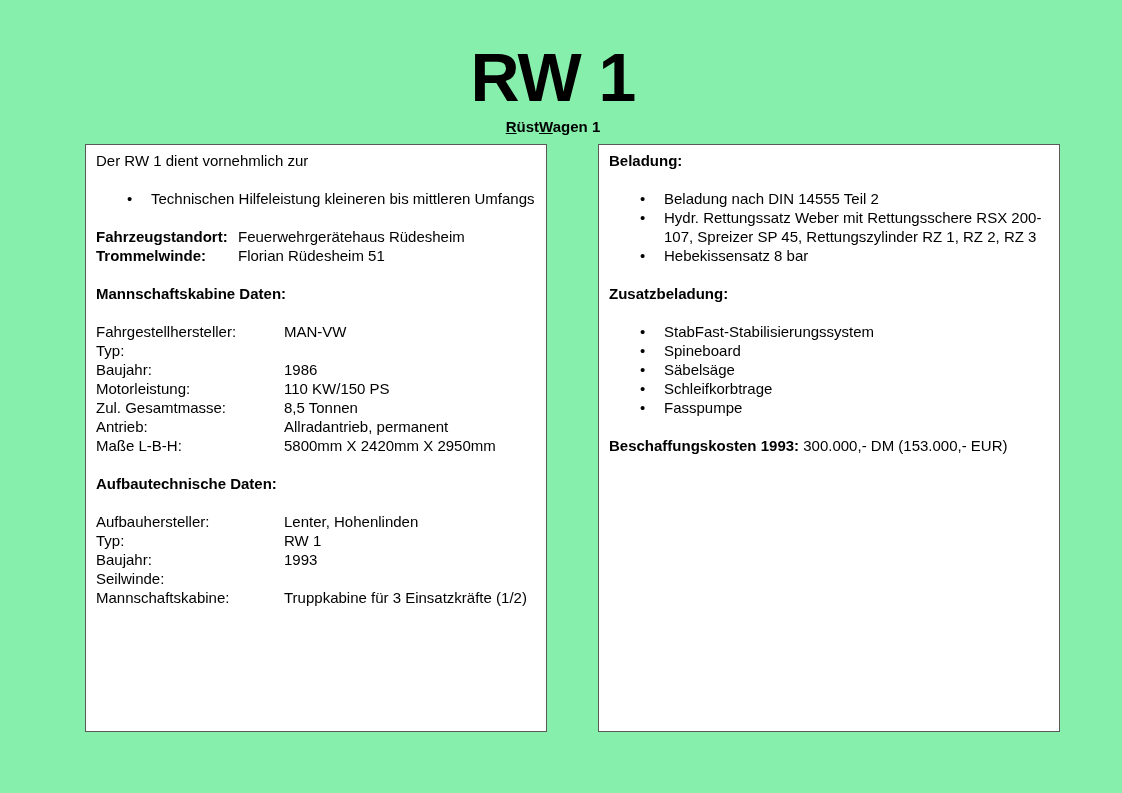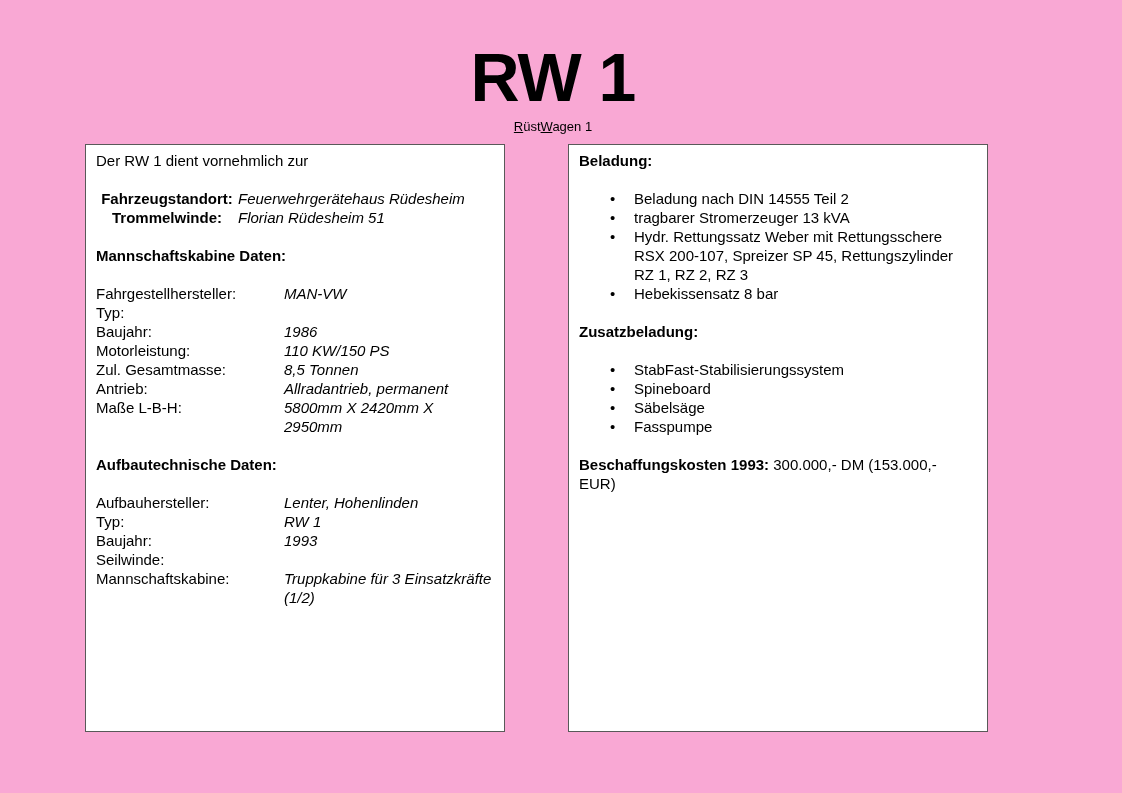--- a/index.html
+++ b/index.html
@@ -3,73 +3,76 @@
 <meta charset="utf-8">
 <style>
   * { margin: 0; padding: 0; box-sizing: border-box; }
   html, body {
     width: 1122px; height: 793px;
     background: #ffffff;
     font-family: "Liberation Sans", "DejaVu Sans", sans-serif;
     color: #000000;
     overflow: hidden;
   }
-  .page { position: relative; width: 1122px; height: 793px; background: #f9a8d4; }
+  .page { position: relative; width: 1122px; height: 793px; background: #86efac; }
 
   .header { position: absolute; top: 41px; left: 0; width: 1106px; text-align: center; }
   .title  { font-size: 68px; font-weight: bold; line-height: 73px; letter-spacing: -1px; }
-  .subtitle { font-size: 13px; font-weight: normal; line-height: 19px; margin-top: 3px; }
+  .subtitle { font-size: 15px; font-weight: bold; line-height: 19px; margin-top: 3px; }
   .subtitle .u { text-decoration: underline; }
 
   .panel {
     position: absolute;
     top: 144px;
-    width: 420px; height: 588px;
+    width: 462px; height: 588px;
     border: 1px solid #595959;
     background: #ffffff;
     padding: 6px 10px;
     font-size: 15px;
     line-height: 19px;
   }
   .panel-left  { left: 85px; }
-  .panel-right { left: 568px; }
+  .panel-right { left: 598px; }
 
   .blk { margin-bottom: 19px; }
   .blk-last { margin-bottom: 0; }
   .sec-title { font-weight: bold; }
-  .b { font-weight: bold; text-align: center; }
+  .b { font-weight: bold; }
 
   ul.dots { list-style: none; }
   ul.dots li { position: relative; padding-left: 55px; }
   ul.dots li::before {
     content: "\2022";
     position: absolute;
     left: 31px; top: 0;
     font-size: 15px;
   }
 
   .row { display: flex; }
   .row-label { flex: 0 0 auto; }
   .rows-loc  .row-label { width: 142px; }
   .rows-data .row-label { width: 188px; }
-  .row-value { flex: 1 1 auto; font-style: italic; }
+  .row-value { flex: 1 1 auto; }
 </style>
 </head>
 <body>
 
 <div class="page">
 
   <div class="header">
     <div class="title">RW 1</div>
     <div class="subtitle"><span class="u">R</span><span>üst</span><span class="u">W</span><span>agen 1</span></div>
   </div>
 
   <div class="panel panel-left">
     <p class="blk">Der RW 1 dient vornehmlich zur</p>
 
+    <ul class="dots blk">
+        <li>Technischen Hilfeleistung kleineren bis mittleren Umfangs</li>
+      </ul>
 
     <div class="rows rows-loc blk">
         <div class="row">
         <span class="row-label b">Fahrzeugstandort:</span>
         <span class="row-value">Feuerwehrgerätehaus Rüdesheim</span>
       </div>
         <div class="row">
         <span class="row-label b">Trommelwinde:</span>
         <span class="row-value">Florian Rüdesheim 51</span>
       </div>
@@ -130,31 +133,31 @@
         <span class="row-value">Truppkabine für 3 Einsatzkräfte (1/2)</span>
       </div>
       </div>
   </div>
 
   <div class="panel panel-right">
     <p class="sec-title blk">Beladung:</p>
 
     <ul class="dots blk">
         <li>Beladung nach DIN 14555 Teil 2</li>
-        <li>tragbarer Stromerzeuger 13 kVA</li>
         <li>Hydr. Rettungssatz Weber mit Rettungsschere RSX 200-107, Spreizer SP 45, Rettungszylinder RZ 1, RZ 2, RZ 3</li>
         <li>Hebekissensatz 8 bar</li>
       </ul>
 
     <p class="sec-title blk">Zusatzbeladung:</p>
 
     <ul class="dots blk">
         <li>StabFast-Stabilisierungssystem</li>
         <li>Spineboard</li>
         <li>Säbelsäge</li>
+        <li>Schleifkorbtrage</li>
         <li>Fasspumpe</li>
       </ul>
 
 
     <p class="blk-last"><span class="b">Beschaffungskosten 1993:</span><span> 300.000,- DM (153.000,- EUR)</span></p>
   </div>
 
 </div>
 
 </body></html>

